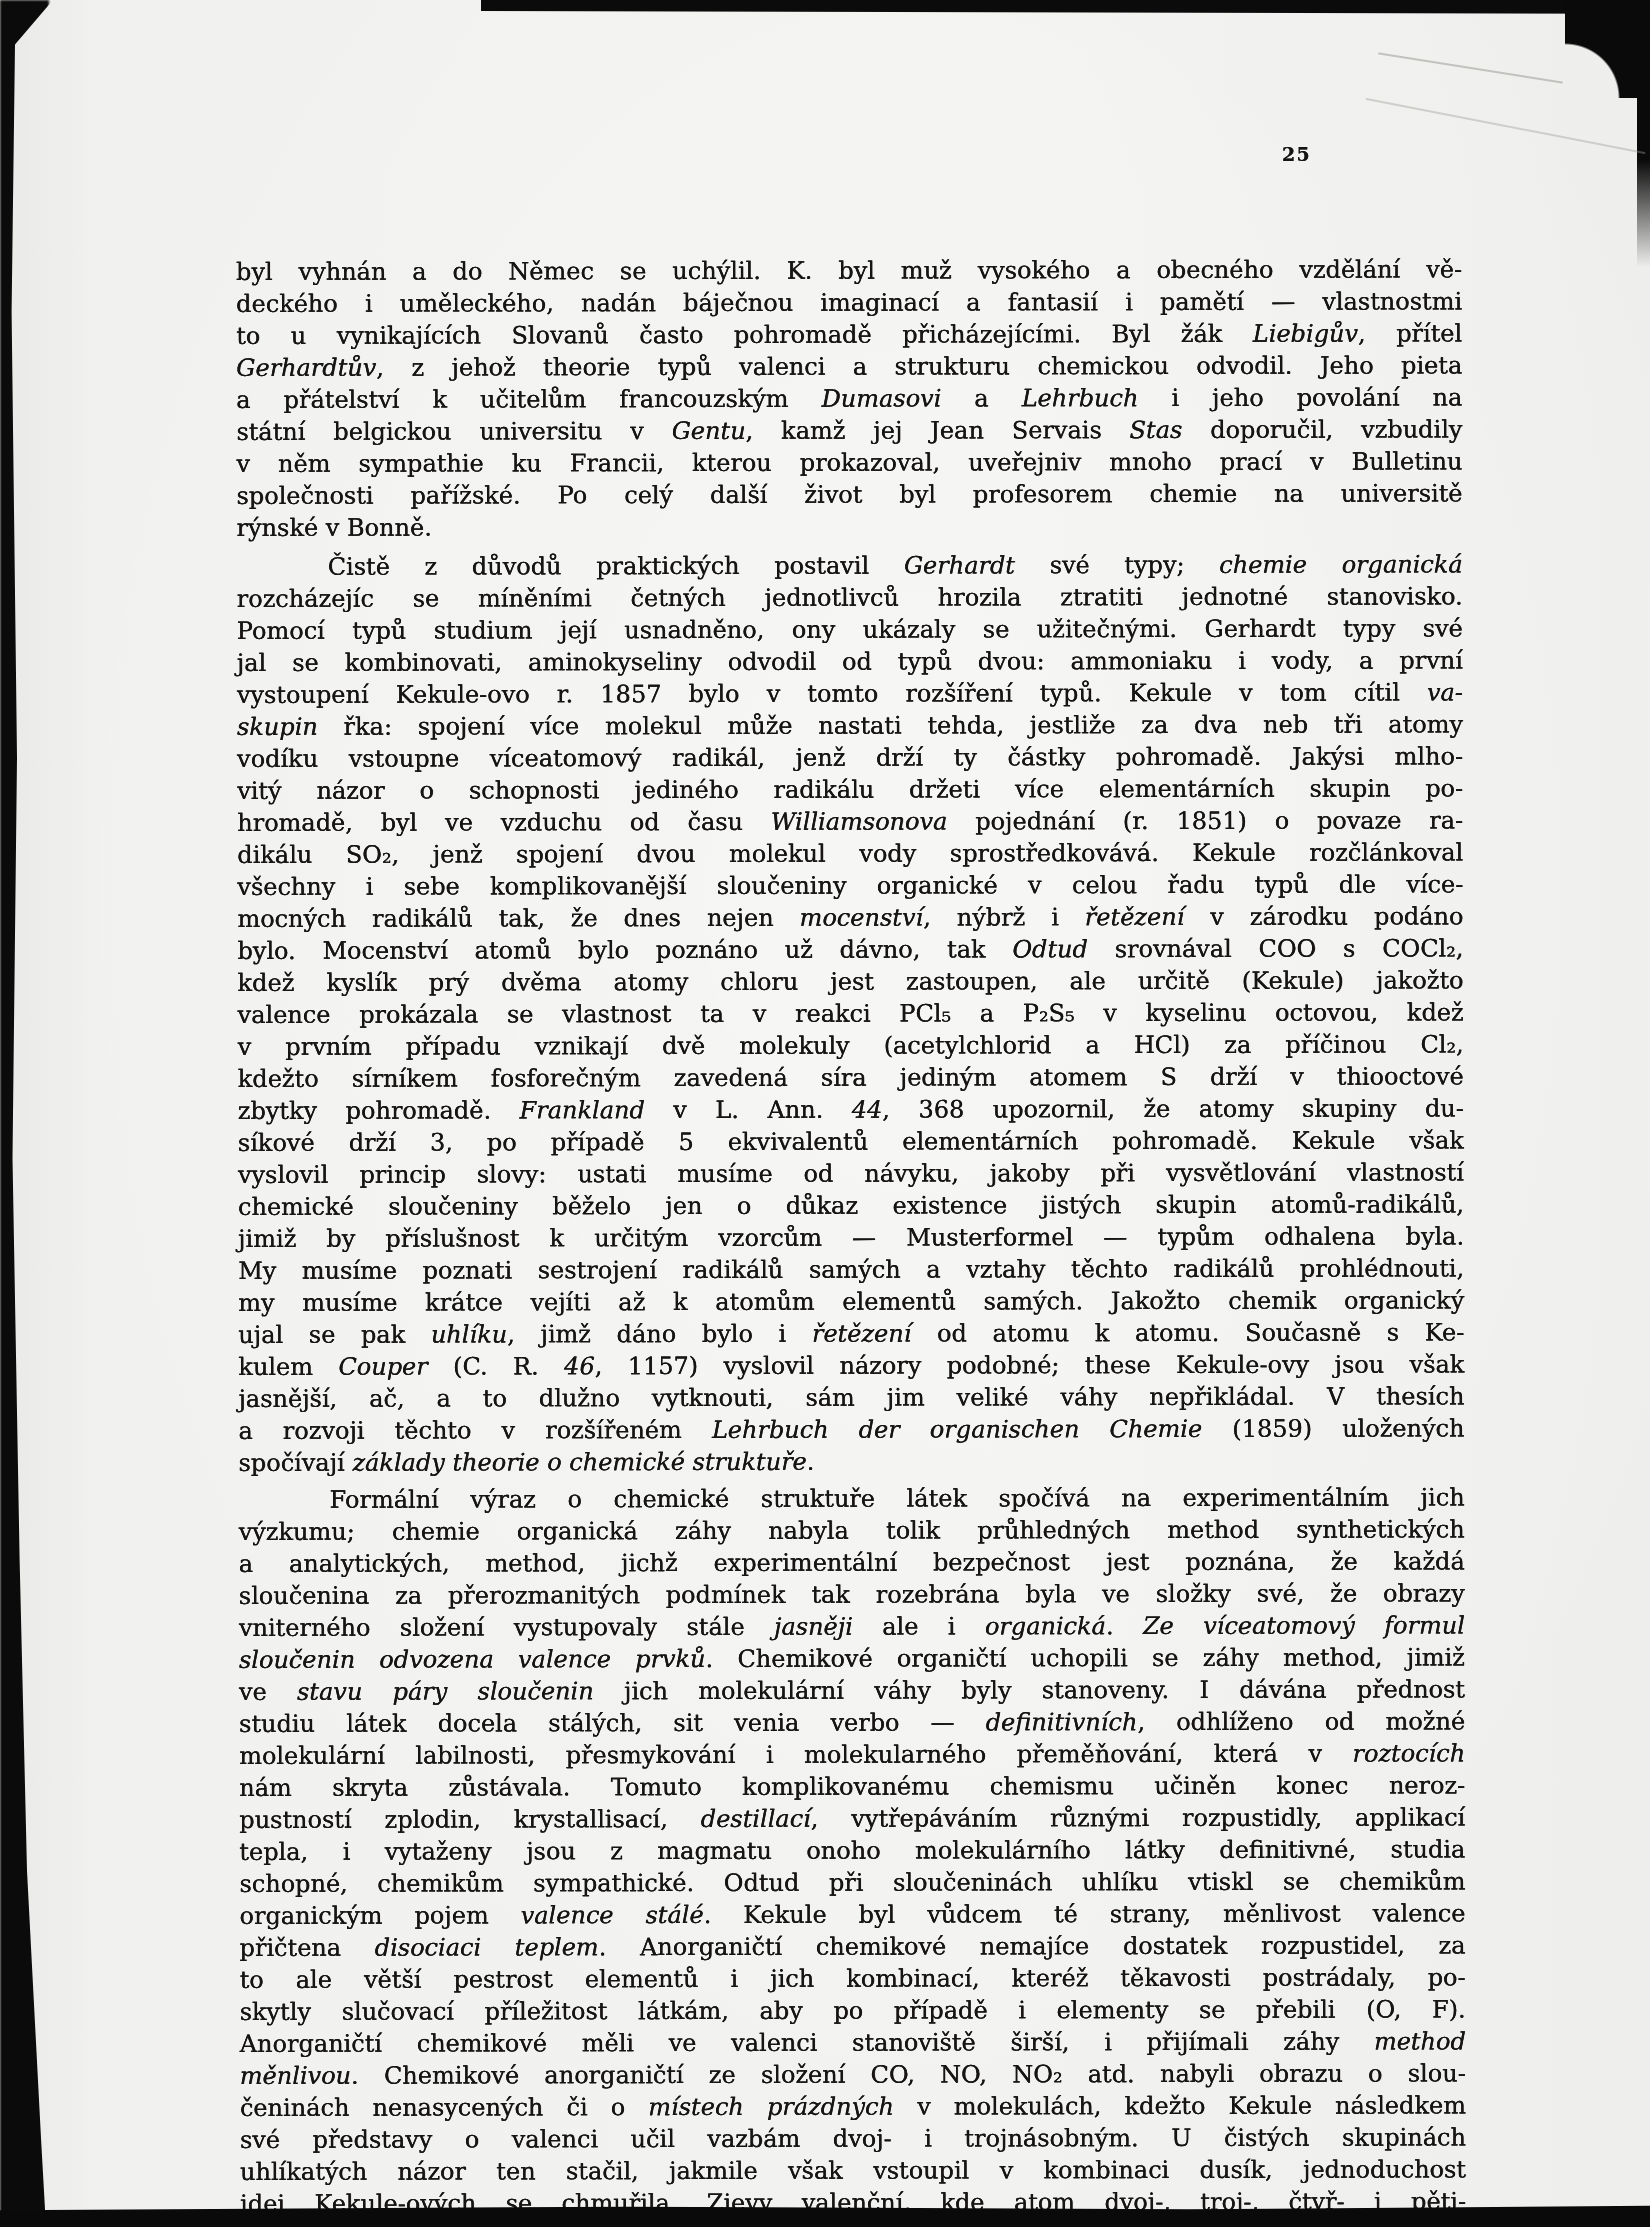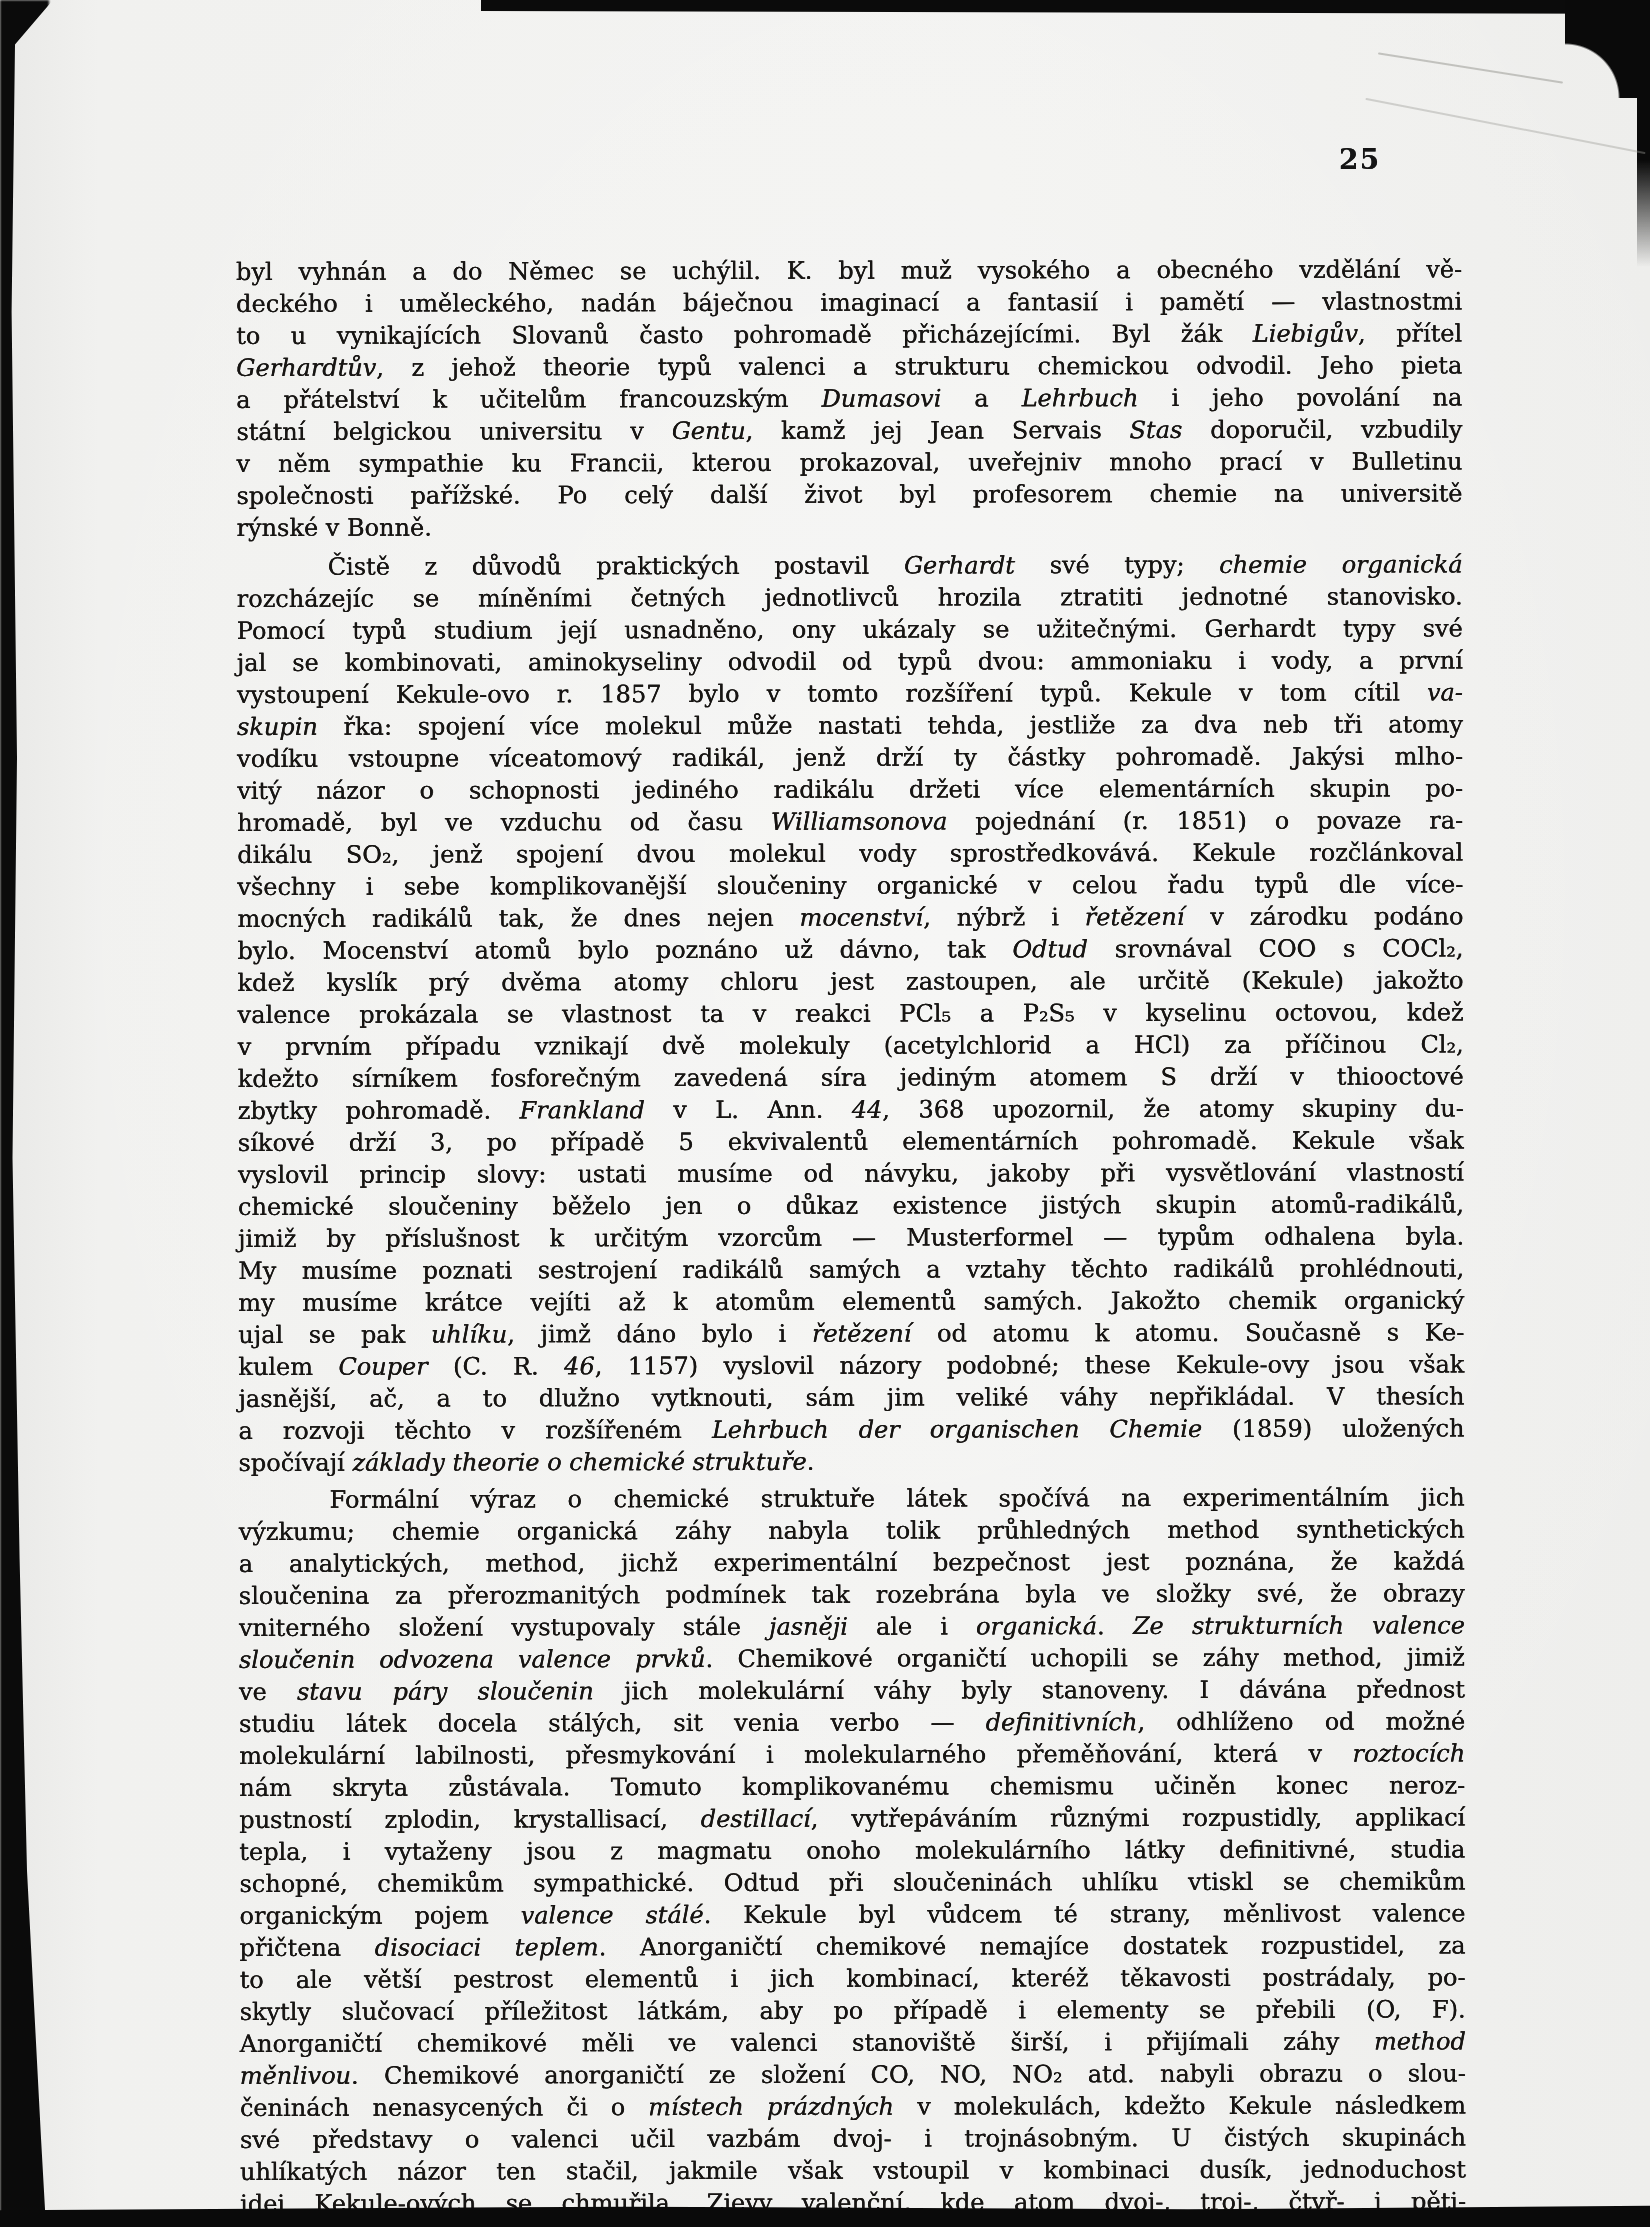--- a/index.html
+++ b/index.html
@@ -13,24 +13,24 @@
   }
   .paper {
     position: absolute;
     inset: 0;
     background:
       radial-gradient(ellipse at 55% 40%, rgba(255,255,255,0.35), rgba(255,255,255,0) 70%),
       linear-gradient(to right, #e9e9e7 0%, #f1f1ef 6%, #f2f2f0 60%, #eeeeec 100%);
   }
   .page-number {
     position: absolute;
-    left: 1339px;
+    left: 1282px;
     top: 143px;
     width: 62px;
-    font-size: 28px;
+    font-size: 19px;
     font-weight: bold;
     color: #151515;
     letter-spacing: 1.3px;
     text-shadow: 0 0 0.4px rgba(10,10,10,.8);
   }
   .text-block {
     position: absolute;
     left: 236px;
     top: 256px;
     width: 1226px;
@@ -137,21 +137,21 @@
         <div class="line">kulem <i>Couper</i> (C. R. <i>46</i>, 1157) vyslovil názory podobné; these Kekule-ovy jsou však</div>
         <div class="line">jasnější, ač, a to dlužno vytknouti, sám jim veliké váhy nepřikládal. V thesích</div>
         <div class="line">a rozvoji těchto v rozšířeném <i>Lehrbuch der organischen Chemie</i> (1859) uložených</div>
         <div class="line">spočívají <i>základy theorie o chemické struktuře</i>.</div>
       </div>
     <div class="para indented spaced-sm">
         <div class="line">Formální výraz o chemické struktuře látek spočívá na experimentálním jich</div>
         <div class="line">výzkumu; chemie organická záhy nabyla tolik průhledných method synthetických</div>
         <div class="line">a analytických, method, jichž experimentální bezpečnost jest poznána, že každá</div>
         <div class="line">sloučenina za přerozmanitých podmínek tak rozebrána byla ve složky své, že obrazy</div>
-        <div class="line">vniterného složení vystupovaly stále <i>jasněji</i> ale i <i>organická</i>. <i>Ze strukturních valence</i></div>
+        <div class="line">vniterného složení vystupovaly stále <i>jasněji</i> ale i <i>organická</i>. <i>Ze víceatomový formul</i></div>
         <div class="line"><i>sloučenin odvozena valence prvků</i>. Chemikové organičtí uchopili se záhy method, jimiž</div>
         <div class="line">ve <i>stavu páry sloučenin</i> jich molekulární váhy byly stanoveny. I dávána přednost</div>
         <div class="line">studiu látek docela stálých, sit venia verbo — <i>definitivních</i>, odhlíženo od možné</div>
         <div class="line">molekulární labilnosti, přesmykování i molekularného přeměňování, která v <i>roztocích</i></div>
         <div class="line">nám skryta zůstávala. Tomuto komplikovanému chemismu učiněn konec neroz-</div>
         <div class="line">pustností zplodin, krystallisací, <i>destillací</i>, vytřepáváním různými rozpustidly, applikací</div>
         <div class="line">tepla, i vytaženy jsou z magmatu onoho molekulárního látky definitivné, studia</div>
         <div class="line">schopné, chemikům sympathické. Odtud při sloučeninách uhlíku vtiskl se chemikům</div>
         <div class="line">organickým pojem <i>valence stálé</i>. Kekule byl vůdcem té strany, měnlivost valence</div>
         <div class="line">přičtena <i>disociaci teplem</i>. Anorganičtí chemikové nemajíce dostatek rozpustidel, za</div>

